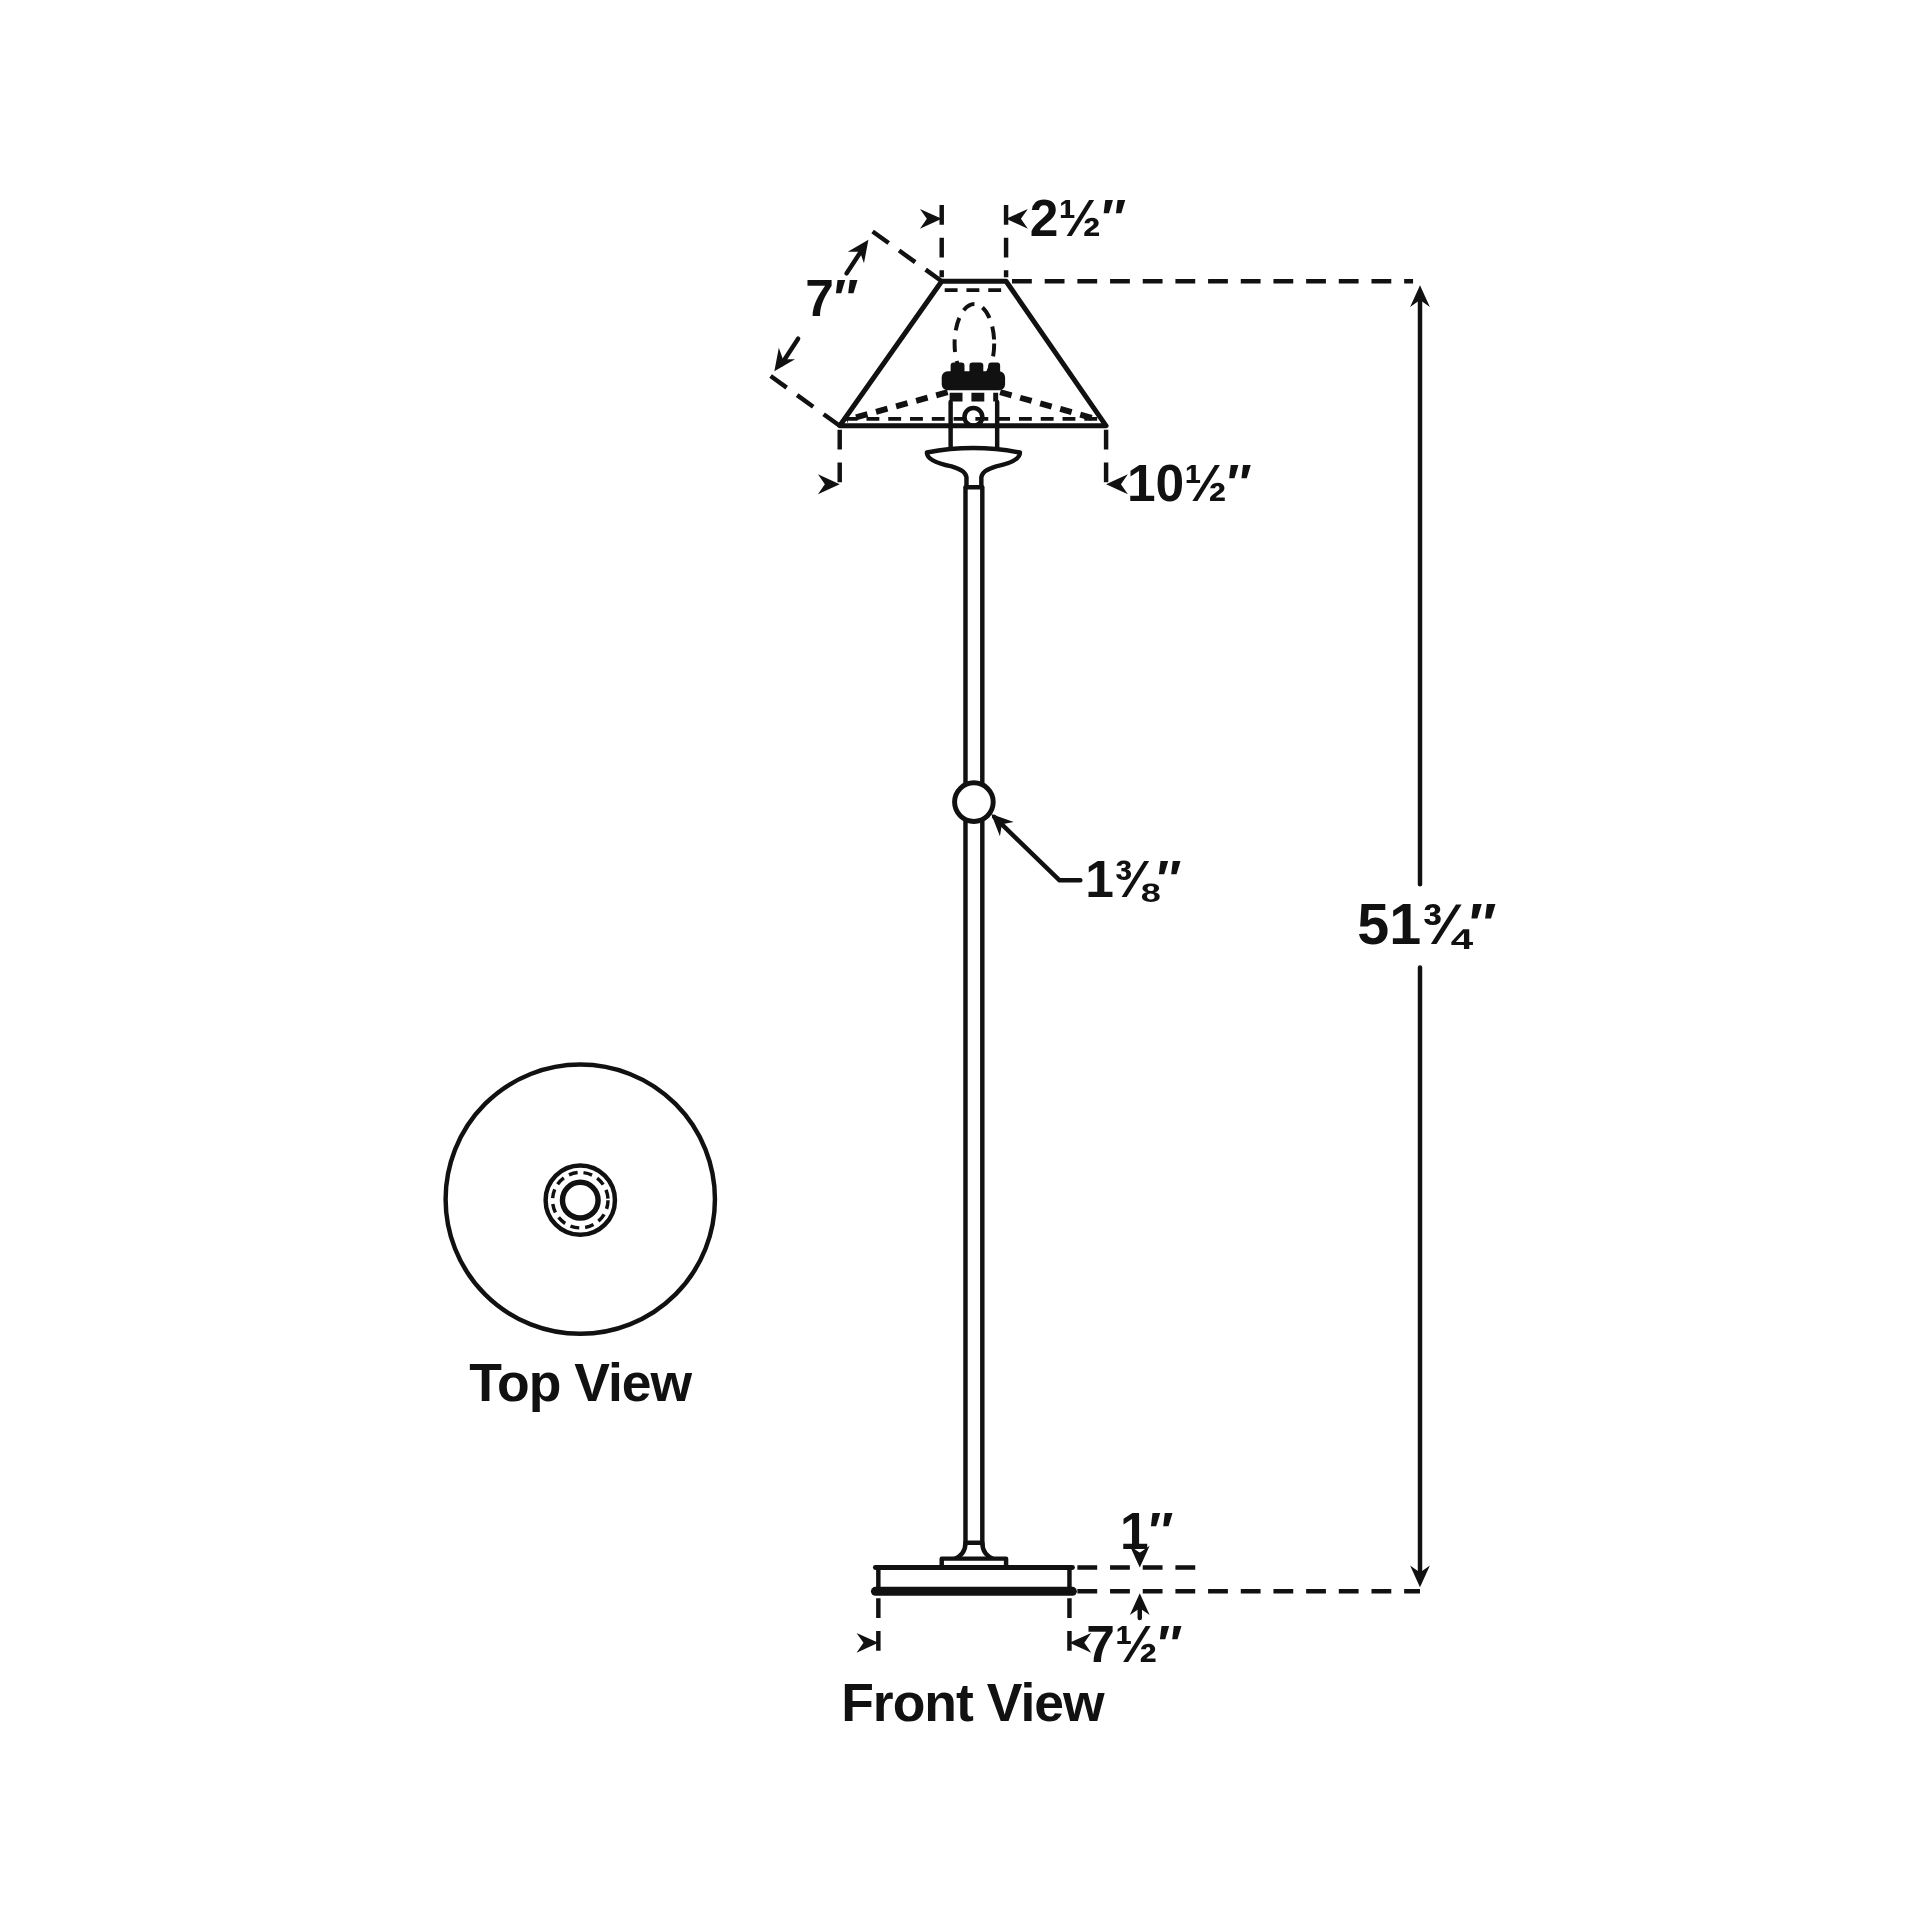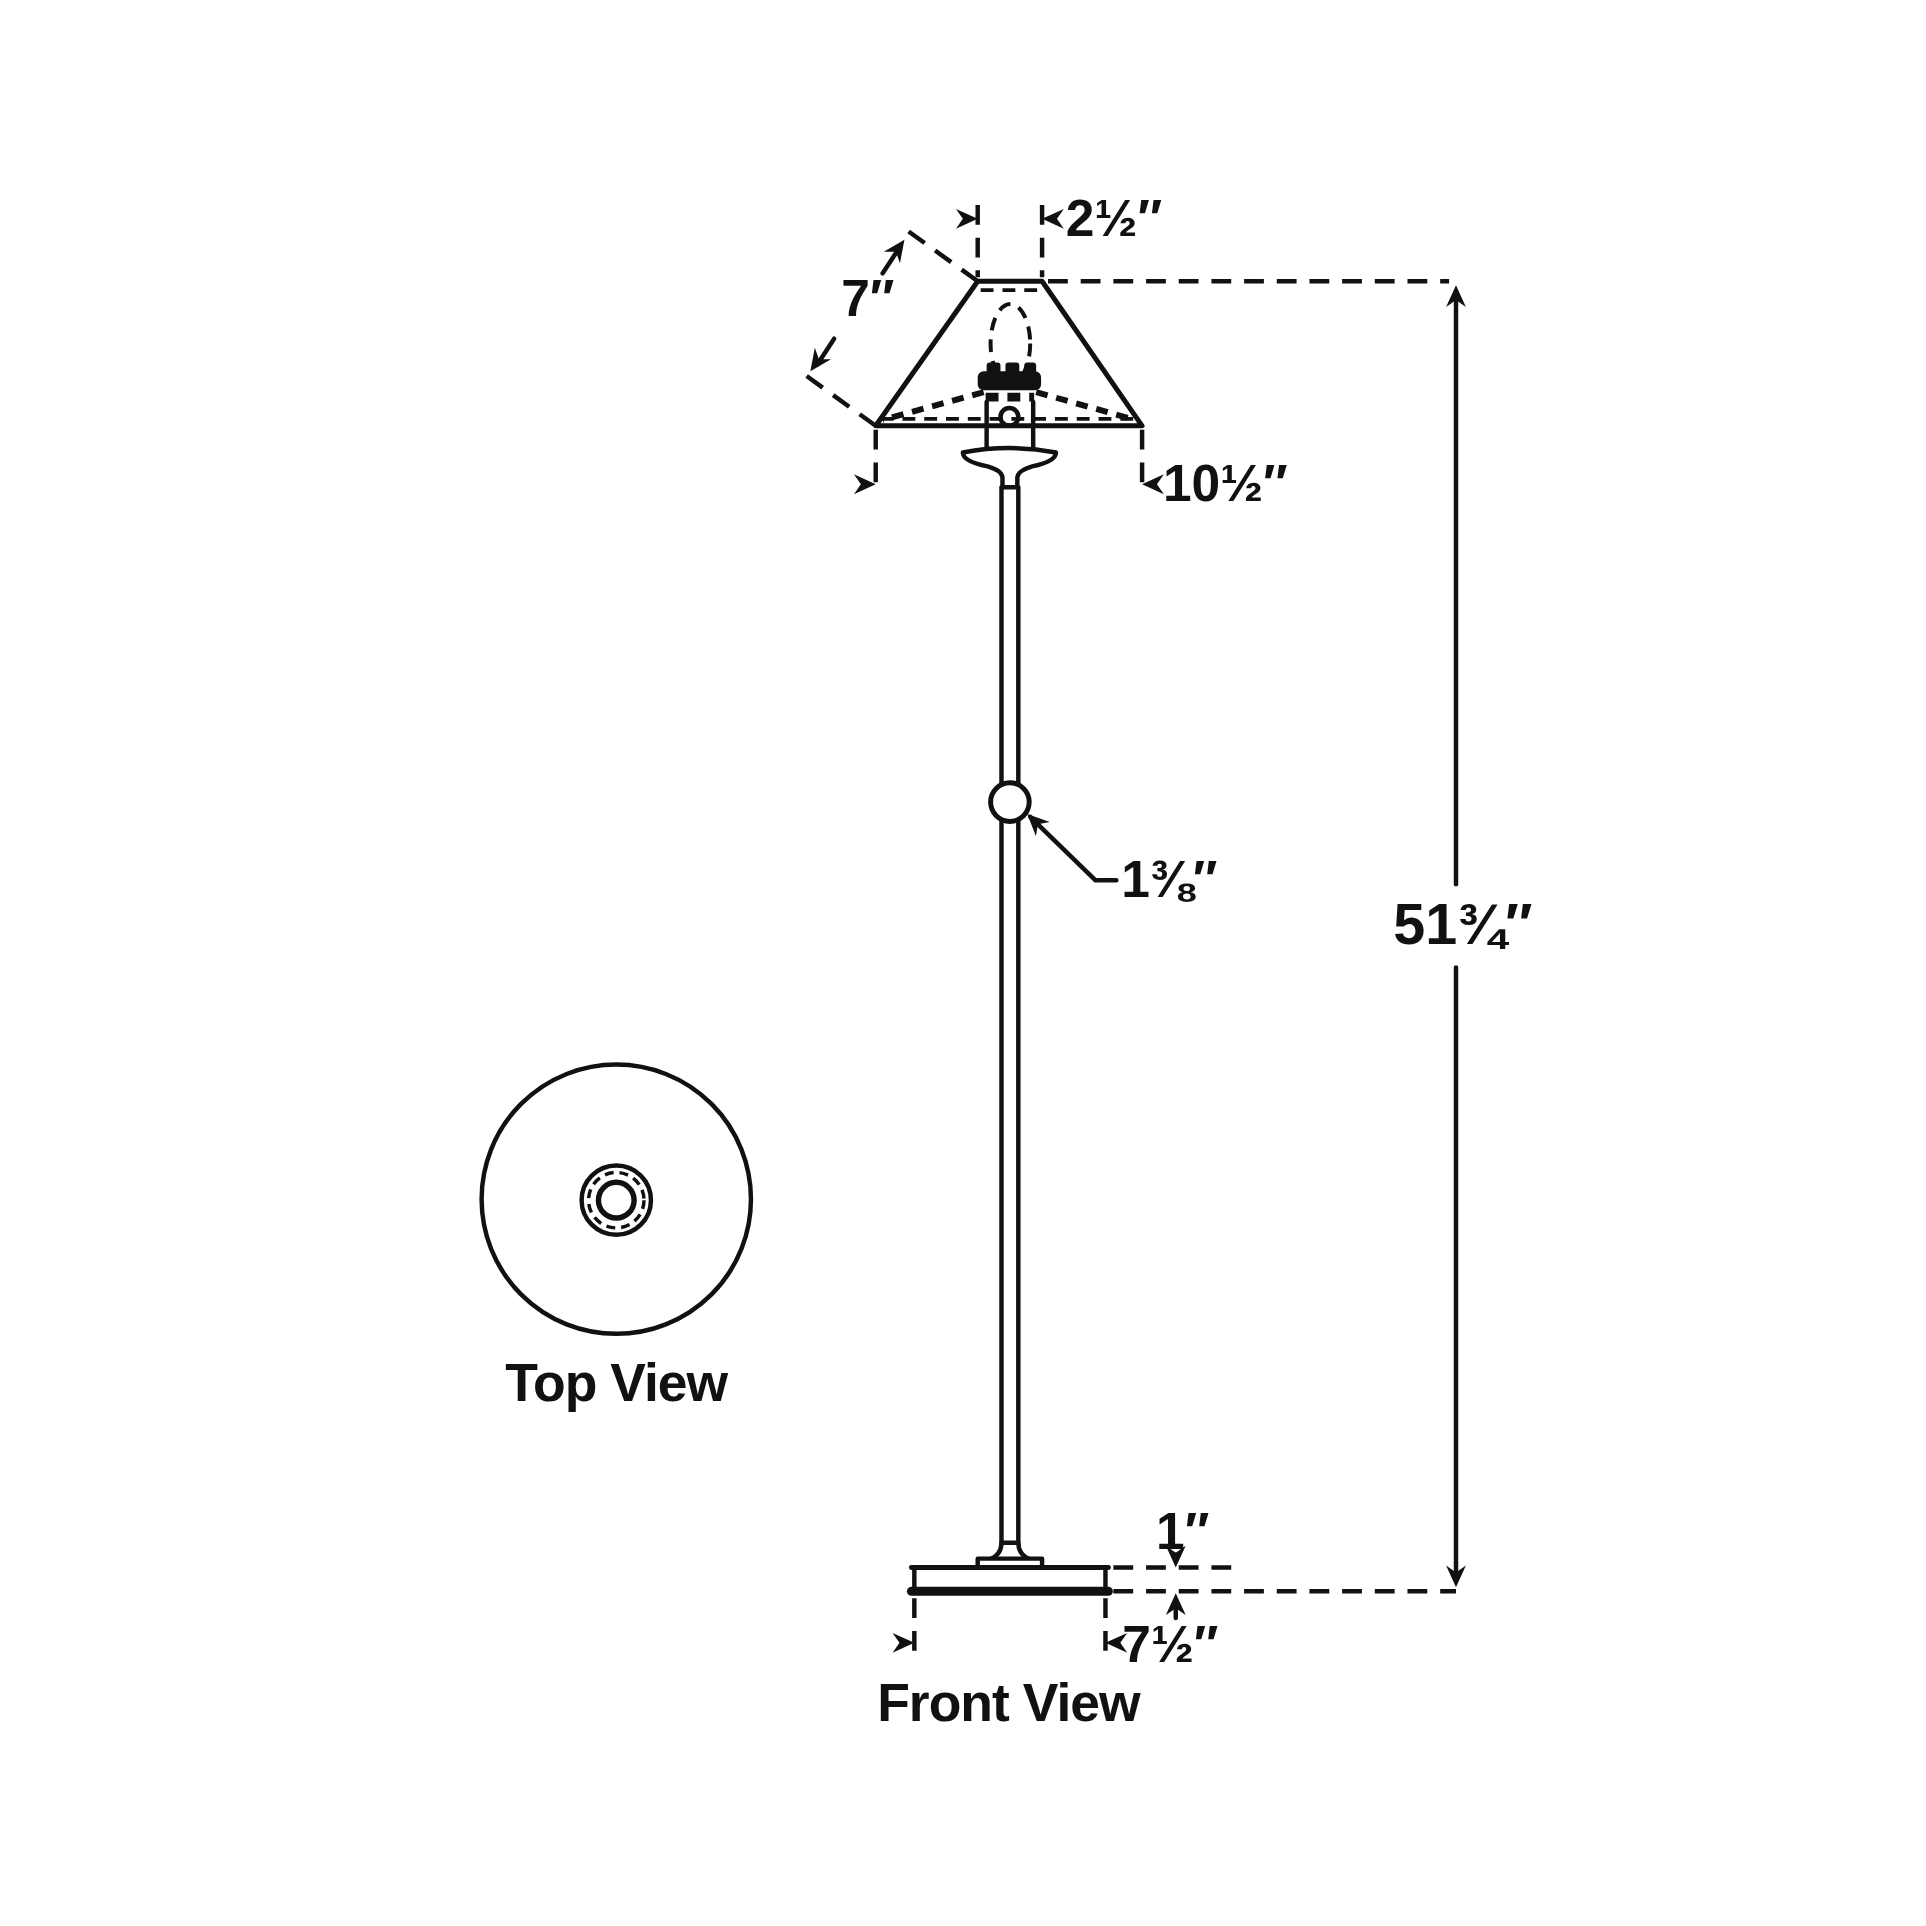--- a/index.html
+++ b/index.html
@@ -1,16 +1,16 @@
 <!DOCTYPE html>
 <html><head>
 <meta charset="utf-8">
 <style>
   html,body{margin:0;padding:0;background:#ffffff;}
-  .canvas{width:1644px;height:1927px;background:#ffffff;position:relative;overflow:hidden;padding-left:36px;}
+  .canvas{width:1644px;height:1927px;background:#ffffff;position:relative;overflow:hidden;}
   svg{display:block;}
   
   .sol5{fill:none;stroke:#111;stroke-width:5;stroke-linejoin:round;stroke-linecap:round;}
   .sol4{fill:none;stroke:#111;stroke-width:4.5;stroke-linejoin:round;stroke-linecap:round;}
   .sol9{fill:none;stroke:#111;stroke-width:9;stroke-linecap:round;}
   .dash{fill:none;stroke:#111;stroke-width:4.5;stroke-dasharray:20 13;stroke-linecap:butt;}
   .dashf{fill:none;stroke:#111;stroke-width:4;stroke-dasharray:13 9;stroke-linecap:butt;}
   .dashh{fill:none;stroke:#111;stroke-width:6;stroke-dasharray:12 9;stroke-linecap:butt;}
   .dashs{fill:none;stroke:#111;stroke-width:9;stroke-dasharray:13 9;stroke-linecap:butt;}
   .wfill{fill:#ffffff;stroke:#111;stroke-width:4.5;stroke-linejoin:round;}

